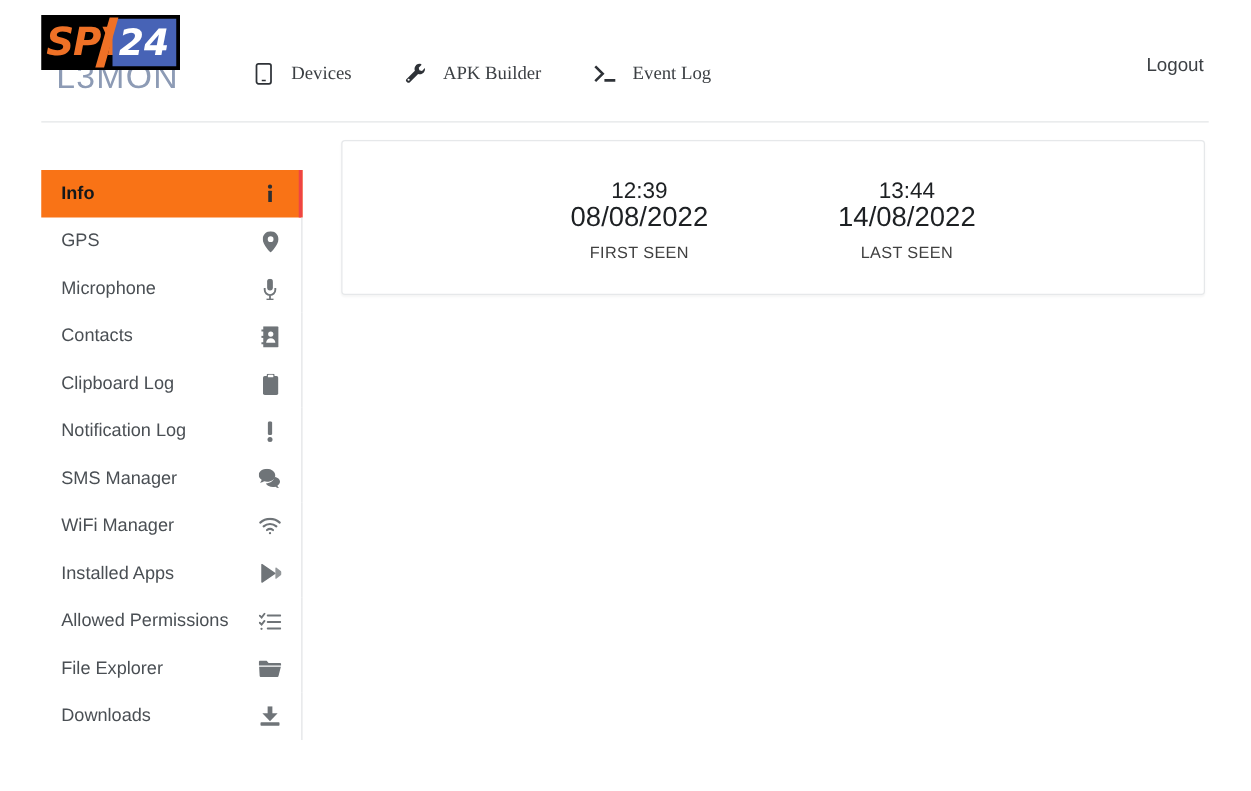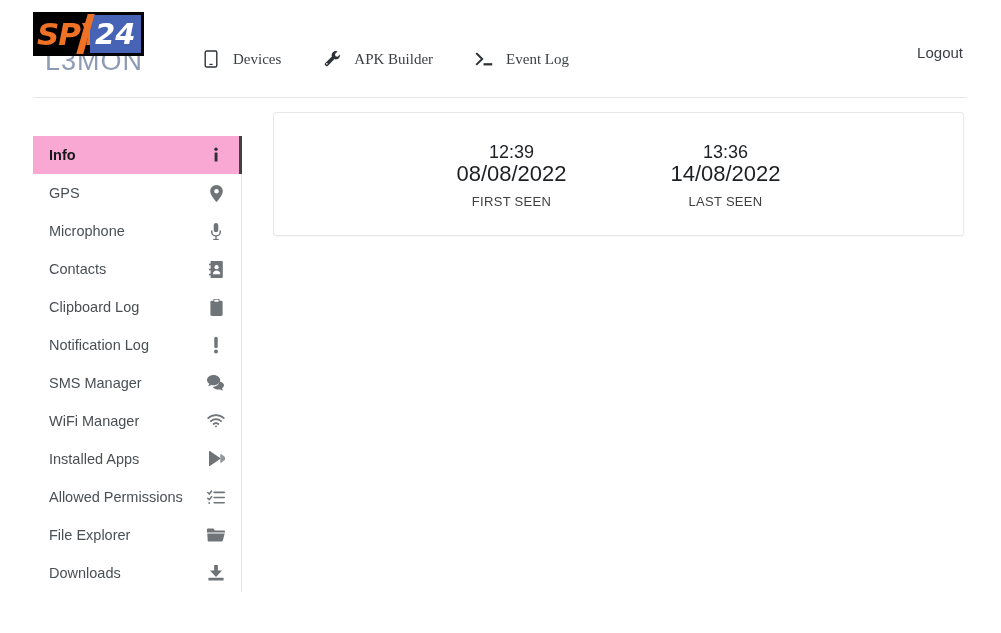--- a/index.html
+++ b/index.html
@@ -159,22 +159,22 @@
     position: relative;
     display: flex;
     align-items: center;
     height: 38px;
     padding: 0 16px 0 16px;
     border-right: 1px solid #e2e4e6;
     cursor: pointer;
     background: transparent;
   }
   .side-item.active {
-    background: #f9a8d4;
-    border-right: 3px solid #404040;
+    background: #f97316;
+    border-right: 3px solid #ef4444;
     padding-right: 14px;
   }
   .side-label {
     flex: 1;
     font-size: 14.5px;
     color: #4a4f54;
     font-family: "Liberation Sans", sans-serif;
     white-space: nowrap;
   }
   .side-item.active .side-label {
@@ -435,21 +435,21 @@
     <div class="card">
       <div class="stat-row">
 
         <div class="stat">
           <div class="stat-time">12:39</div>
           <div class="stat-date">08/08/2022</div>
           <div class="stat-label">FIRST SEEN</div>
         </div>
 
         <div class="stat">
-          <div class="stat-time">13:36</div>
+          <div class="stat-time">13:44</div>
           <div class="stat-date">14/08/2022</div>
           <div class="stat-label">LAST SEEN</div>
         </div>
 
       </div>
     </div>
   </div>
 
 </div>
 

